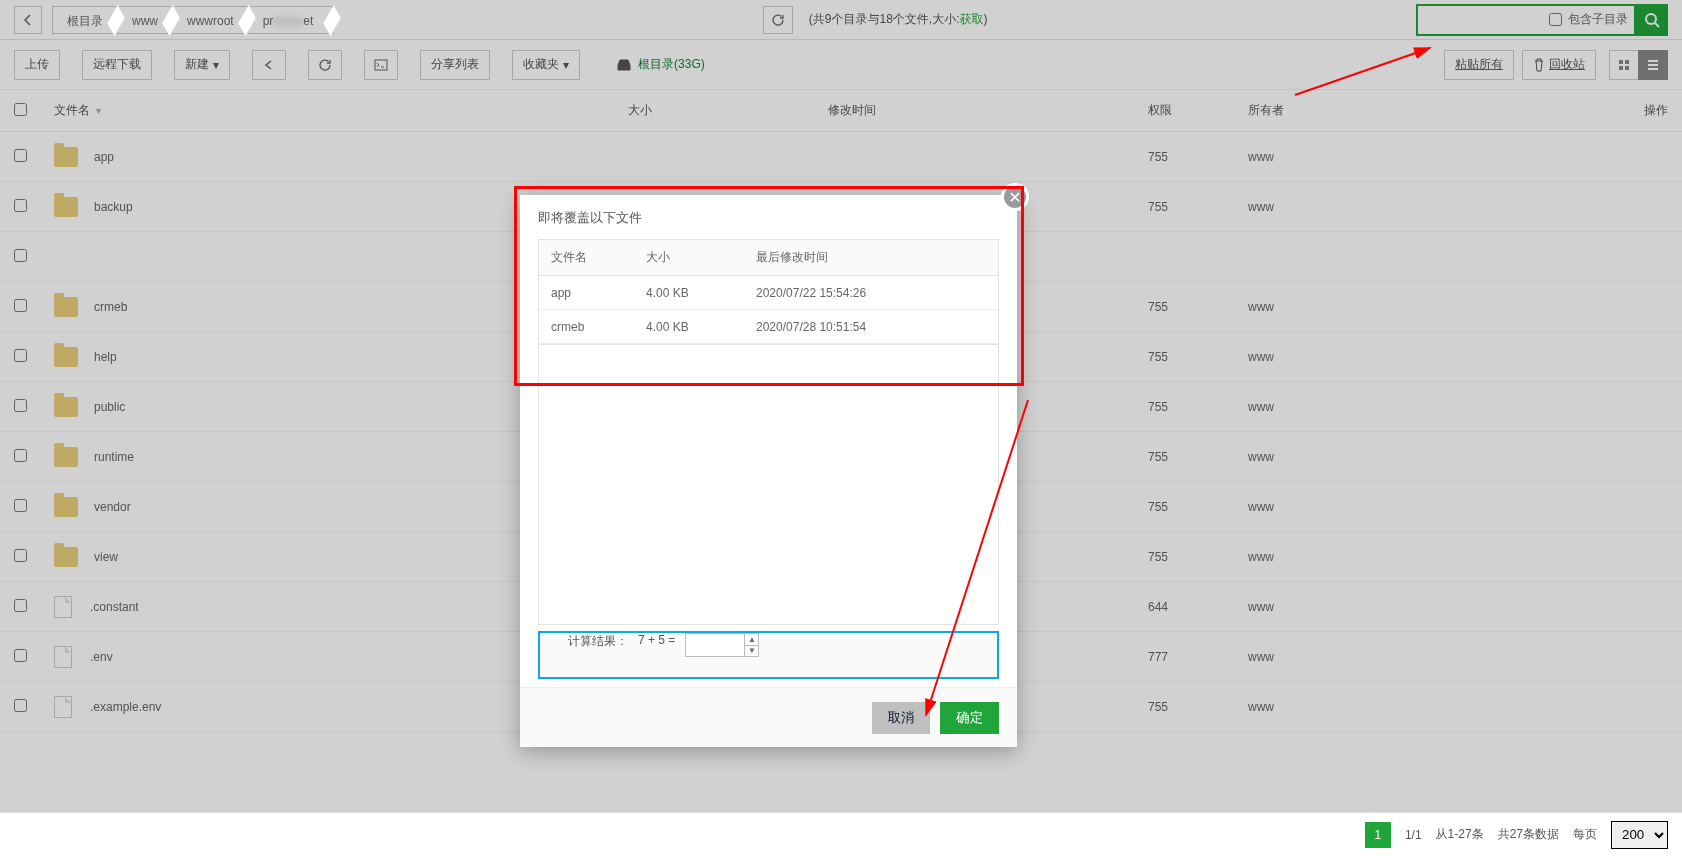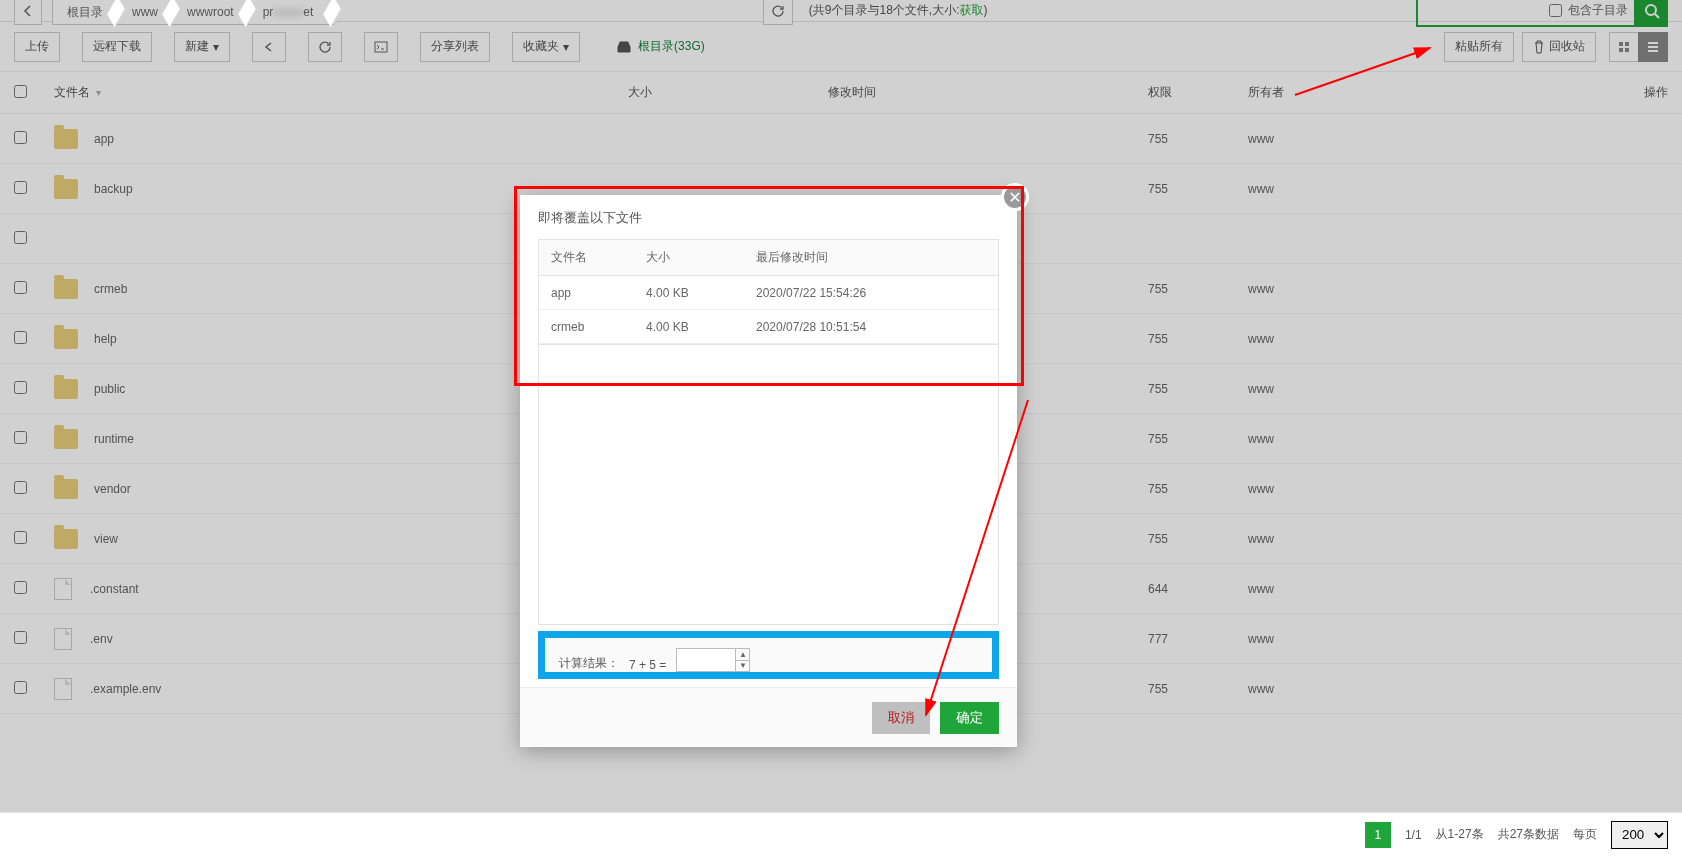--- a/index.html
+++ b/index.html
@@ -1,19 +1,19 @@
 <!DOCTYPE html>
 <html><head>
 <meta charset="utf-8">
 <style>
 * { margin: 0; padding: 0; box-sizing: border-box; }
 body { font-family: "Microsoft YaHei", Arial, sans-serif; font-size: 12px; color: #666; background: #fff; position: relative; width: 1682px; height: 856px; overflow: hidden; }
 
 
-.topbar { display: flex; align-items: center; height: 22px; padding: 0 14px; border-bottom: 1px solid #e0e0e0; gap: 6px; }
+.topbar { display: flex; align-items: center; height: 40px; padding: 0 14px; border-bottom: 1px solid #e0e0e0; gap: 6px; }
 .nav-btn { width: 28px; height: 28px; border: 1px solid #ccc; background: #fff; display: inline-flex; align-items: center; justify-content: center; cursor: pointer; color: #555; }
 .breadcrumb { display: flex; align-items: center; gap: 0; }
 .crumb { padding: 0 14px; height: 28px; line-height: 28px; border: 1px solid #ccc; margin-left: -1px; background: #fff; cursor: pointer; color:#555; position:relative;}
 .crumb:first-child{margin-left:4px;}
 .crumb::after{content:"";position:absolute;right:-7px;top:3px;width:14px;height:20px;border-top:1px solid #ccc;border-right:1px solid #ccc;transform:rotate(45deg) skew(15deg,15deg);background:#fff;z-index:1;}
 .crumb span{position:relative;z-index:2;}
 .crumb-last{padding-right:20px;}
 .blur{color:transparent;text-shadow:0 0 6px #888;}
 .refresh-btn { margin-left: auto; width: 30px; height: 28px; border:1px solid #ccc;background:#fff;display:flex;align-items:center;justify-content:center;cursor:pointer;}
 .status-text { margin-left:10px; color:#555;}
@@ -21,21 +21,21 @@
 .searchbox { margin-left:auto; display:flex; align-items:center;}
 .searchinput{ width:220px; height:32px; border:2px solid #20a53a; padding:0 6px; display:flex;align-items:center;justify-content:flex-end;gap:4px;}
 .searchinput input[type=checkbox]{margin-right:2px;}
 .searchbtn{ width:32px;height:32px;background:#20a53a;display:flex;align-items:center;justify-content:center;color:#fff;cursor:pointer;}
 
 
 .toolbar { display:flex;align-items:center;height:50px;padding:0 14px;gap:22px;border-bottom:1px solid #eee;}
 .tbtn{height:30px;padding:0 10px;border:1px solid #ccc;background:#fff;display:inline-flex;align-items:center;gap:4px;cursor:pointer;color:#555;}
 .tbtn.icon-only{width:34px;padding:0;justify-content:center;}
 .root-label{margin-left:14px;color:#15803d;display:flex;align-items:center;gap:6px;}
-.toolbar-right{margin-left:auto;display:flex;gap:8px;align-items:center;}
+.toolbar-right{margin-left:auto;display:flex;gap:8px;align-items:center;text-decoration:underline;}
 .viewbtns{display:flex;margin-left:6px;}
 .viewbtn{width:30px;height:30px;border:1px solid #ccc;background:#fff;display:flex;align-items:center;justify-content:center;margin-left:-1px;cursor:pointer;}
 .viewbtn.active{background:#888;color:#fff;border-color:#888;}
 .thead{display:flex;align-items:center;height:42px;border-bottom:1px solid #eee;padding:0 14px;color:#555;font-weight:normal;}
 .col-chk{width:40px;}
 .col-name{flex:1;display:flex;align-items:center;gap:6px;}
 .col-size{width:200px;}
 .col-time{width:320px;font-family:Liberation Mono, monospace;}
 .col-perm{width:100px;}
 .col-owner{width:360px;}
@@ -52,27 +52,27 @@
 .dialog{position:absolute;left:520px;top:195px;width:497px;background:#fff;box-shadow:0 4px 20px rgba(0,0,0,0.3);}
 .dlg-body{padding:14px 18px 8px;}
 .dlg-title{font-size:13px;color:#555;margin-bottom:12px;}
 .dlg-table{border:1px solid #e3e3e3;}
 .dlg-hrow{display:flex;background:#fafafa;border-bottom:1px solid #e3e3e3;height:36px;align-items:center;padding:0 12px;color:#666;}
 .dlg-row{display:flex;height:34px;align-items:center;padding:0 12px;border-bottom:1px solid #eee;color:#666;}
 .dlg-c1{width:95px;}
 .dlg-c2{width:110px;}
 .dlg-c3{flex:1;}
 .dlg-spacer{height:280px;border-left:1px solid #e3e3e3;border-right:1px solid #e3e3e3;border-bottom:1px solid #e3e3e3;}
-.dlg-calc{height:48px;display:flex;align-items:flex-end;padding:0 14px;gap:10px;color:#555;margin-top:6px;border:7px solid #0ea5e9;background:#fafafa;}
+.dlg-calc{height:48px;display:flex;align-items:flex-start;padding:0 28px;gap:10px;color:#555;margin-top:6px;border:2px solid #0ea5e9;background:#fafafa;}
 .dlg-calc input{width:60px;height:24px;border:1px solid #bbb;padding:0 4px;}
 .spinner{display:flex;flex-direction:column;border:1px solid #bbb;border-left:none;height:24px;width:14px;}
 .spinner div{flex:1;display:flex;align-items:center;justify-content:center;font-size:8px;color:#666;cursor:pointer;}
 .spinner div:first-child{border-bottom:1px solid #bbb;}
 .dlg-foot{height:60px;display:flex;align-items:center;justify-content:flex-end;gap:10px;padding:0 18px;background:#fafafa;border-top:1px solid #eee;}
-.btn-cancel{padding:7px 16px;background:#bfbfbf;color:#b91c1c;border:none;cursor:pointer;}
+.btn-cancel{padding:7px 16px;background:#bfbfbf;color:#0f172a;border:none;cursor:pointer;}
 .btn-ok{padding:7px 16px;background:#20a53a;color:#fff;border:none;cursor:pointer;}
 .dlg-close{position:absolute;right:-12px;top:-12px;width:28px;height:28px;border-radius:50%;background:#9a9a9a;color:#fff;display:flex;align-items:center;justify-content:center;cursor:pointer;font-size:16px;border:3px solid #fff;}
 
 
 .redbox{position:absolute;left:514px;top:186px;width:510px;height:200px;border:3px solid #f00;pointer-events:none;}
 
 
 .arrow{position:absolute;pointer-events:none;}
 
 

